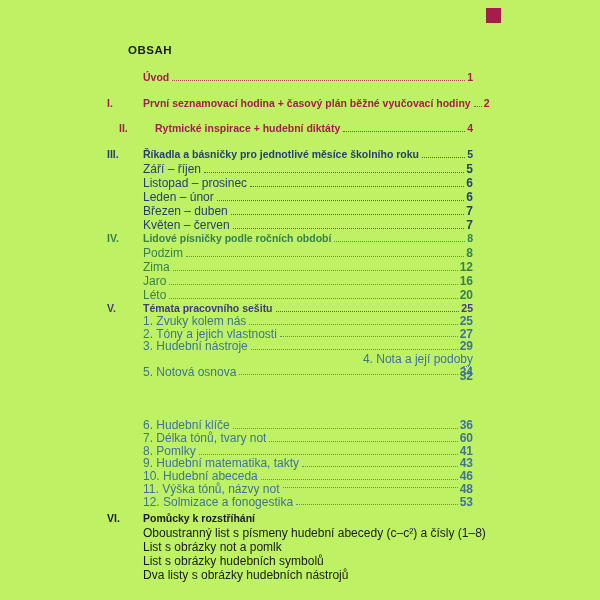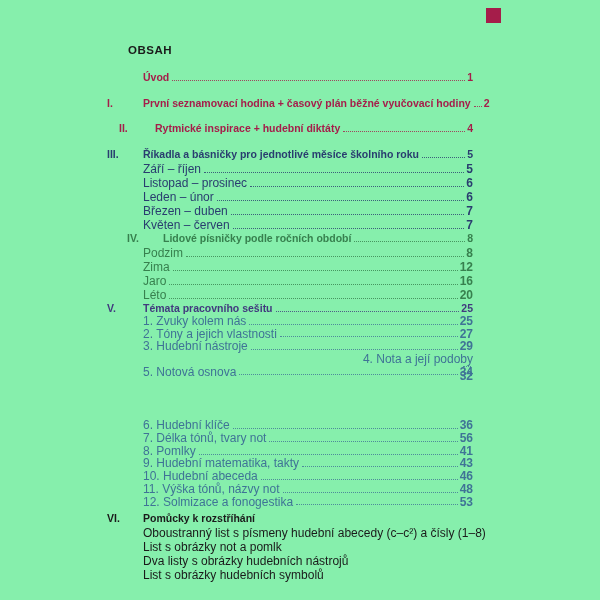--- a/index.html
+++ b/index.html
@@ -1,17 +1,17 @@
 <!DOCTYPE html>
 <html><head>
 <meta charset="utf-8">
 <style>
   html,body{margin:0;padding:0;background:#ffffff;}
   .sheet{
-    position:relative;width:600px;height:600px;background:#86efac;overflow:hidden;
+    position:relative;width:600px;height:600px;background:#bef264;overflow:hidden;
     font-family:"Liberation Sans","DejaVu Sans",sans-serif;
     -webkit-font-smoothing:antialiased;
   }
   .corner-marker{position:absolute;left:486px;top:8px;width:15px;height:15px;}
   .content{position:absolute;left:0;top:0;right:0;bottom:0;
     padding:44px 127px 0 143px;box-sizing:border-box;}
   .page-title{font-size:11.5px;font-weight:bold;color:#1a1a1a;
     letter-spacing:.5px;margin:0 0 0 -15px;height:13px;line-height:13px;}
   .section{margin:0;}
   .s0{margin-top:14px;} .s1{margin-top:13px;} .s2{margin-top:12px;padding-left:12px;}
@@ -90,21 +90,21 @@
               <span class="pg">7</span>
             </div>
             <div class="row item" style="color: rgb(41, 61, 111);">
               <span class="lbl">Květen – červen</span>
               <span class="leader"></span>
               <span class="pg">7</span>
             </div>
           </div>
         </div>
         <div class="section s4">
-          <div class="row head" style="color: rgb(55, 128, 78); margin-left: 20px;">
+          <div class="row head" style="color: rgb(55, 128, 78);">
             <span class="numeral">IV.</span>
             <span class="lbl">Lidové písničky podle ročních období</span>
             <span class="leader"></span>
             <span class="pg">8</span>
           </div>
           <div class="items">
             <div class="row item" style="color: rgb(55, 128, 78);">
               <span class="lbl">Podzim</span>
               <span class="leader"></span>
               <span class="pg">8</span>
@@ -160,38 +160,38 @@
               <span class="pg">34</span>
             </div>
             <div class="row item" style="color: rgb(63, 115, 150); margin-top: 41px;">
               <span class="lbl">6. Hudební klíče</span>
               <span class="leader"></span>
               <span class="pg">36</span>
             </div>
             <div class="row item" style="color: rgb(63, 115, 150);">
               <span class="lbl">7. Délka tónů, tvary not</span>
               <span class="leader"></span>
-              <span class="pg">56</span>
+              <span class="pg">60</span>
             </div>
             <div class="row item" style="color: rgb(63, 115, 150);">
               <span class="lbl">8. Pomlky</span>
               <span class="leader"></span>
               <span class="pg">41</span>
             </div>
             <div class="row item" style="color: rgb(63, 115, 150);">
               <span class="lbl">9. Hudební matematika, takty</span>
               <span class="leader"></span>
               <span class="pg">43</span>
             </div>
             <div class="row item" style="color: rgb(63, 115, 150);">
               <span class="lbl">10. Hudební abeceda</span>
               <span class="leader"></span>
               <span class="pg">46</span>
             </div>
-            <div class="row item" style="color: rgb(63, 115, 150);">
+            <div class="row item" style="color: rgb(63, 115, 150); align-items: center;">
               <span class="lbl">11. Výška tónů, názvy not</span>
               <span class="leader"></span>
               <span class="pg">48</span>
             </div>
             <div class="row item" style="color: rgb(63, 115, 150);">
               <span class="lbl">12. Solmizace a fonogestika</span>
               <span class="leader"></span>
               <span class="pg">53</span>
             </div>
           </div>
@@ -202,22 +202,22 @@
             <span class="lbl">Pomůcky k rozstříhání</span>
           </div>
           <div class="items">
             <div class="row item plain" style="color: rgb(26, 26, 26);">
               <span class="lbl">Oboustranný list s písmeny hudební abecedy (c–c²) a čísly (1–8)</span>
             </div>
             <div class="row item plain" style="color: rgb(26, 26, 26);">
               <span class="lbl">List s obrázky not a pomlk</span>
             </div>
             <div class="row item plain" style="color: rgb(26, 26, 26);">
+              <span class="lbl">List s obrázky hudebních symbolů</span>
+            </div>
+            <div class="row item plain" style="color: rgb(26, 26, 26);">
               <span class="lbl">Dva listy s obrázky hudebních nástrojů</span>
-            </div>
-            <div class="row item plain" style="color: rgb(26, 26, 26);">
-              <span class="lbl">List s obrázky hudebních symbolů</span>
             </div>
           </div>
         </div>
       </div>
   </div>
 </div>
 
 </body></html>

